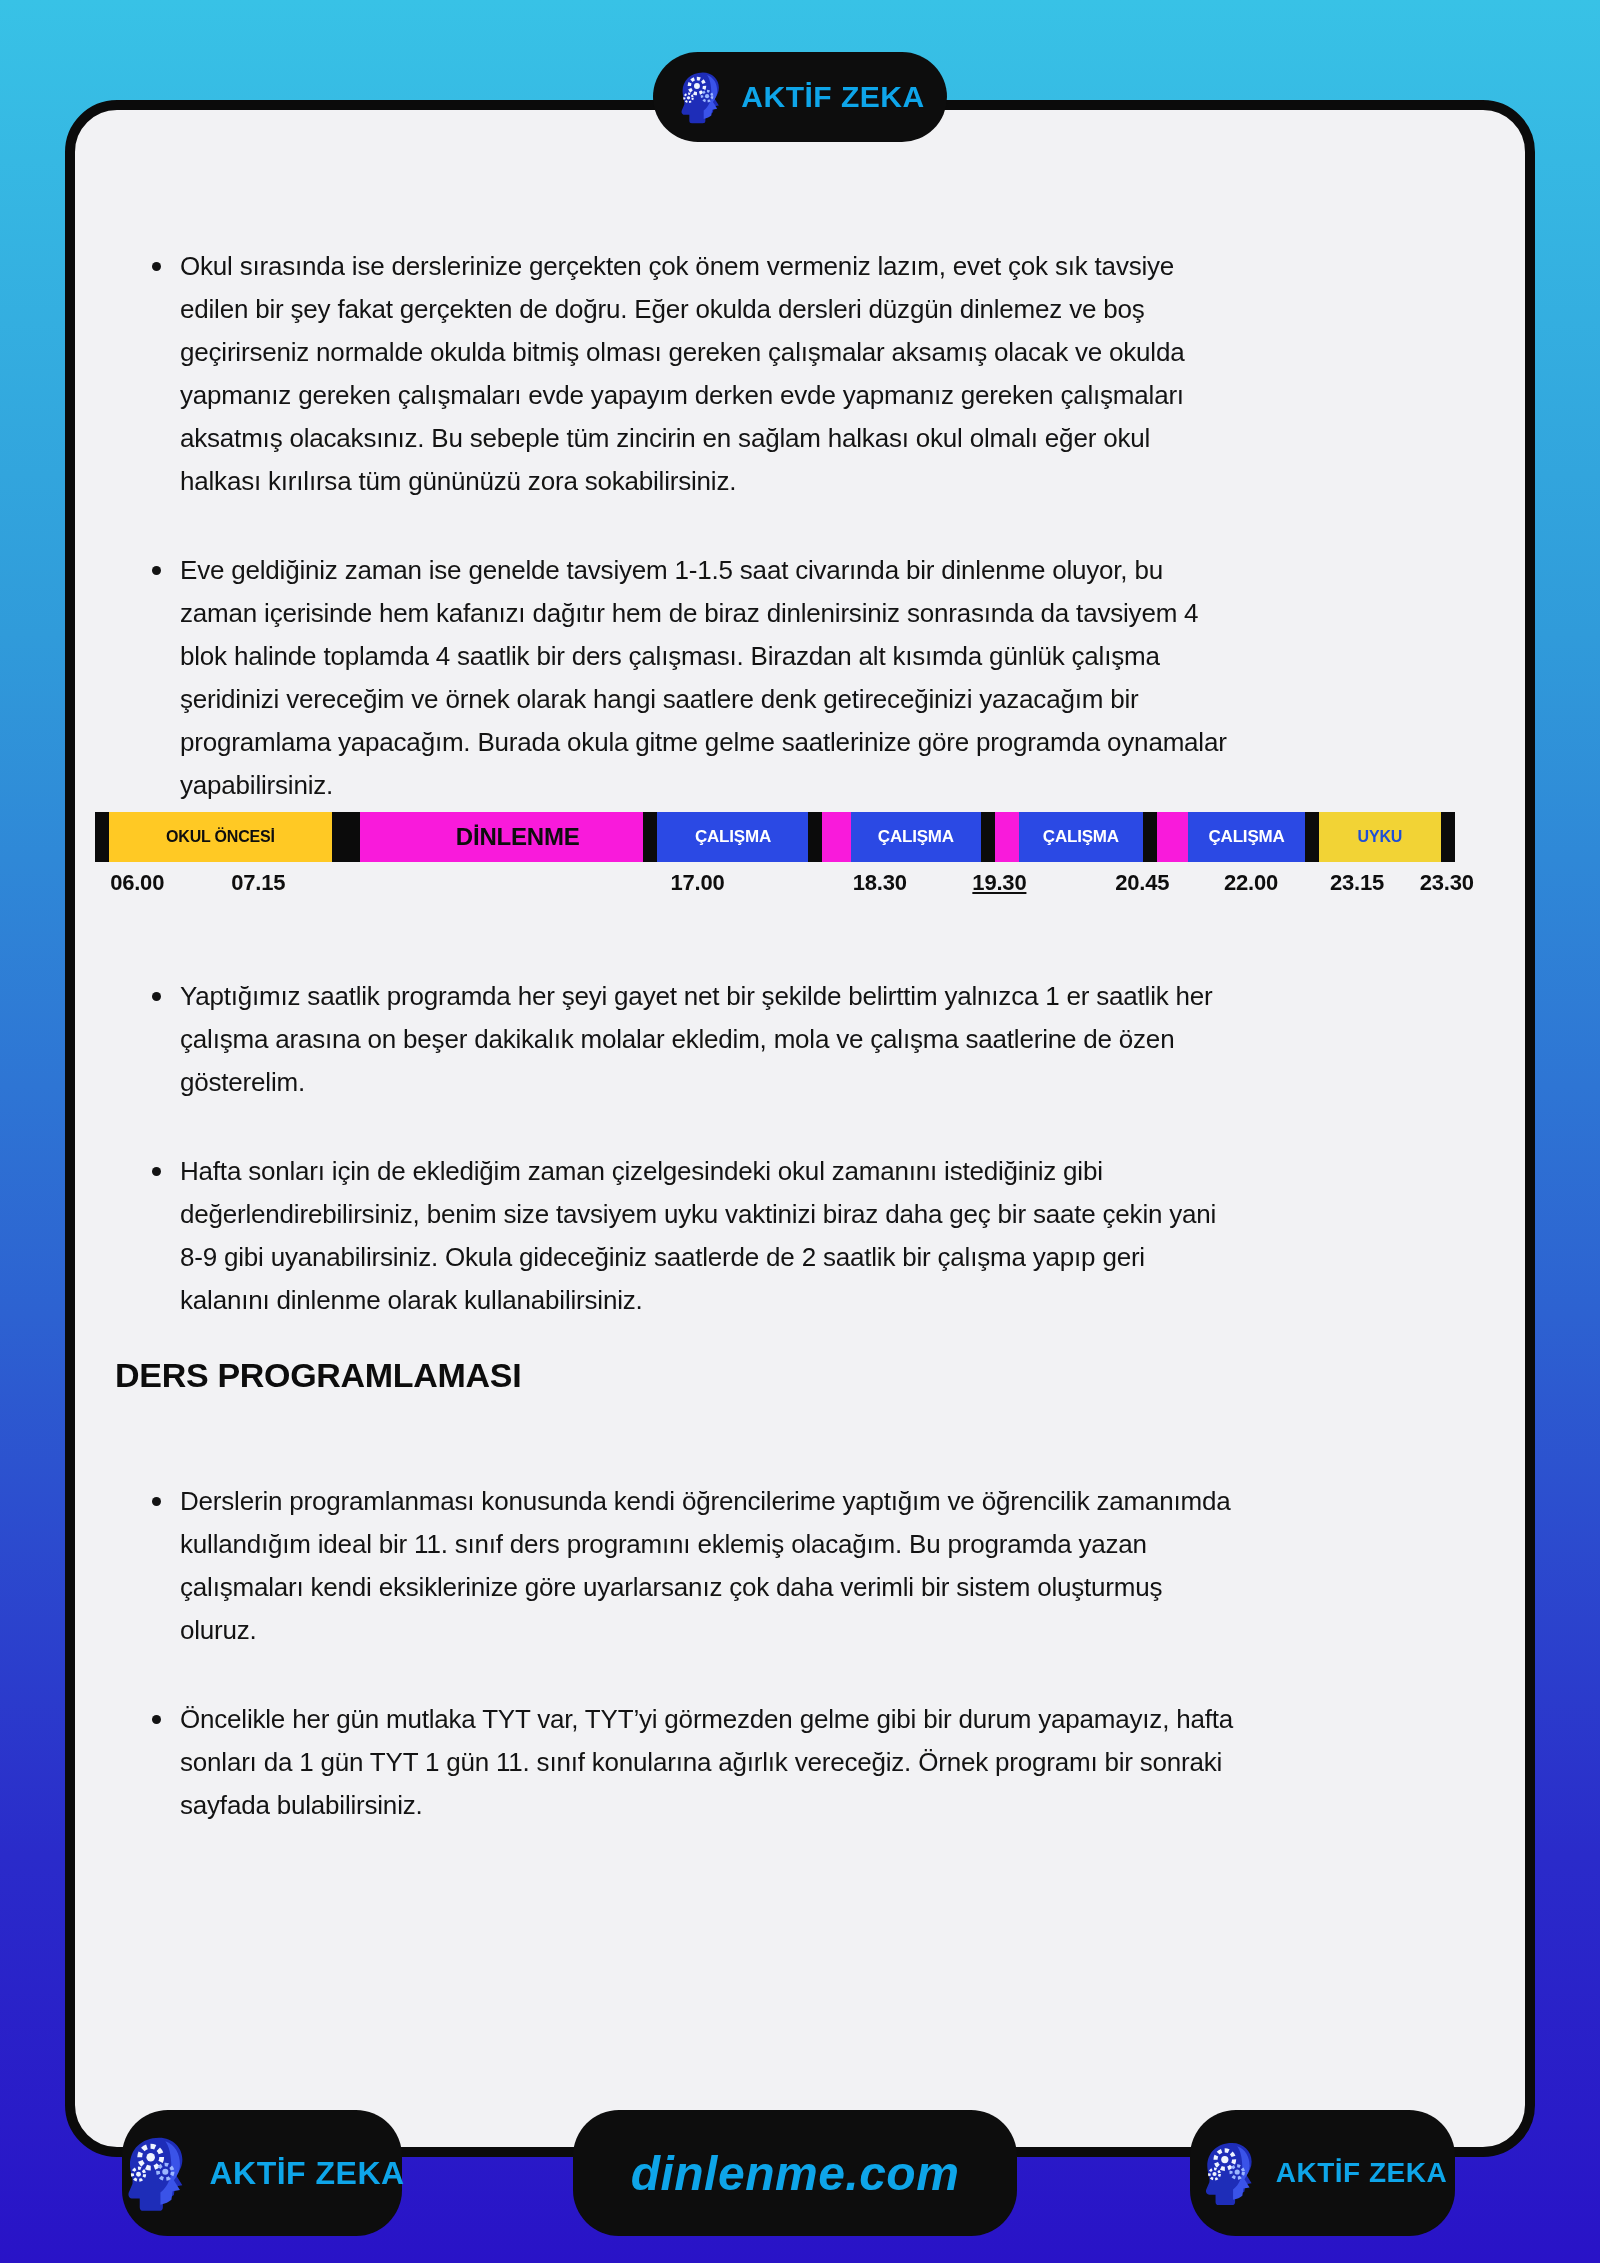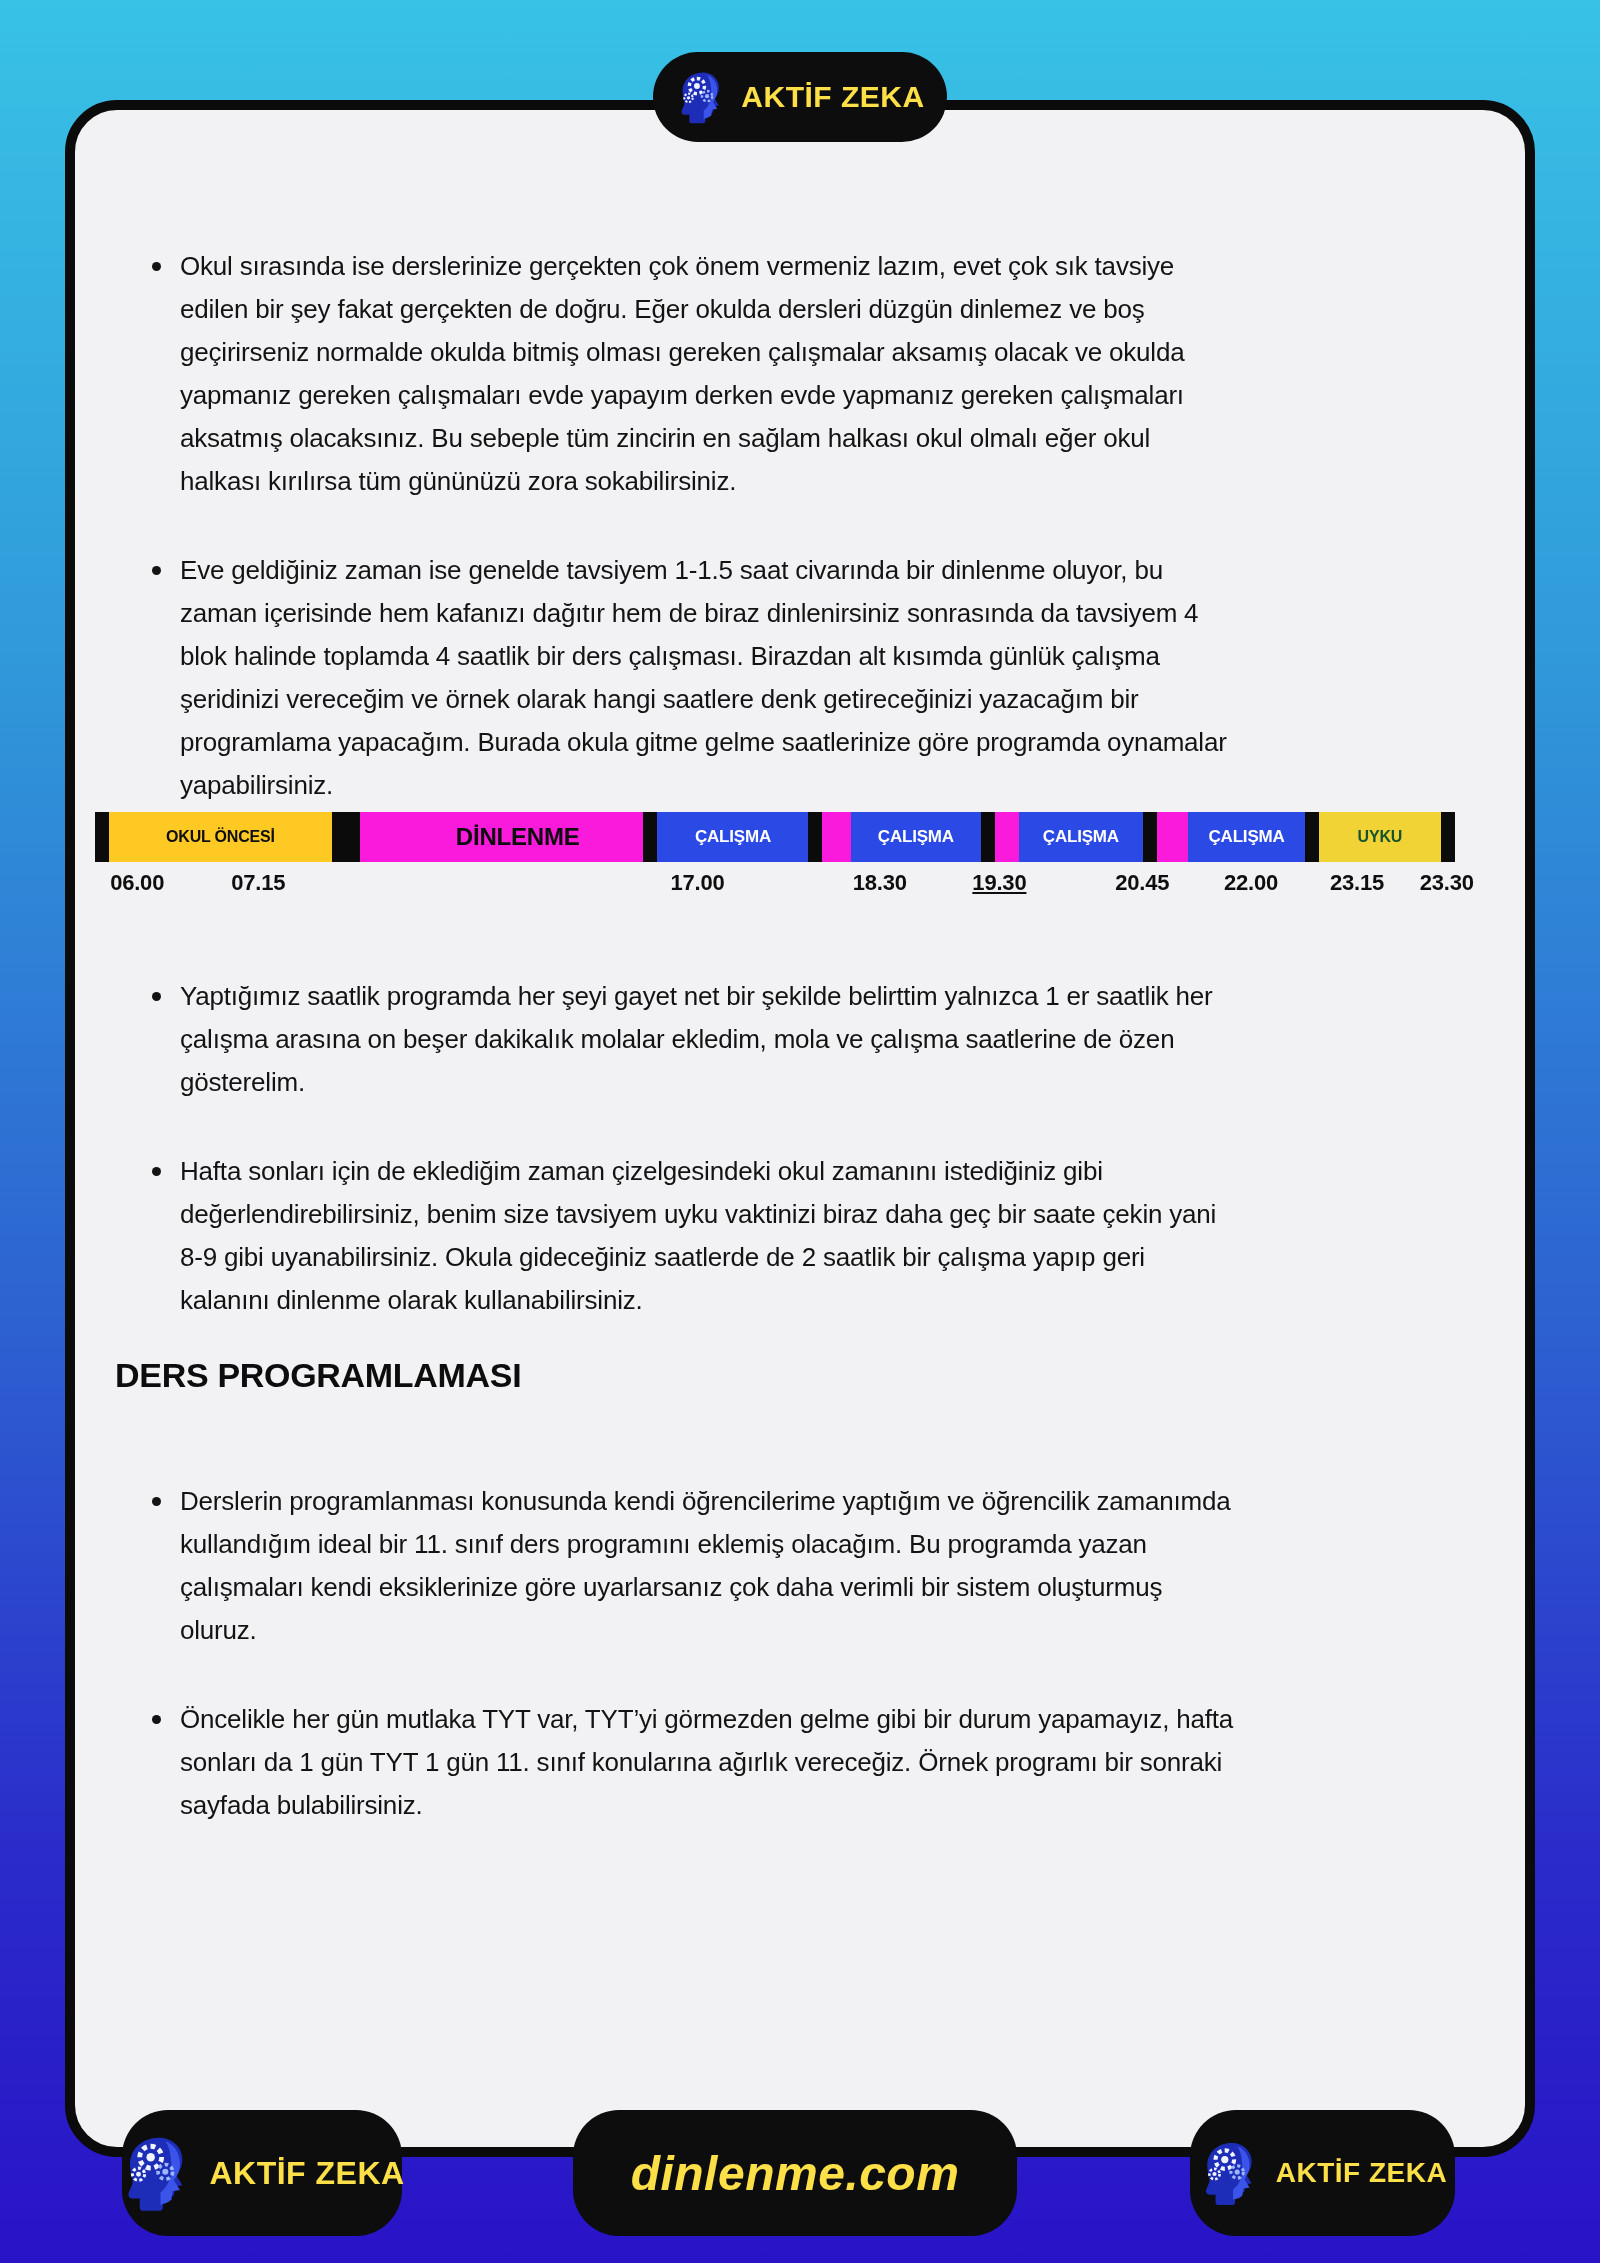--- a/index.html
+++ b/index.html
@@ -7,21 +7,21 @@
     width:1600px;height:2263px;position:relative;overflow:hidden;
     background:linear-gradient(180deg,#38C2E6 0%,#309BDA 28%,#2D62D1 58%,#2A2BCA 82%,#2913C7 100%);
     font-family:"Liberation Sans",sans-serif;color:#101010;
   }
   .card{
     position:absolute;left:65px;top:100px;width:1470px;height:2057px;
     background:#F2F2F4;border:10px solid #0B0B0B;border-radius:52px;box-sizing:border-box;
   }
   .badge{
     position:absolute;background:#0D0D0D;border-radius:46px;
-    display:flex;align-items:center;justify-content:center;gap:12px;color:#fde047;z-index:5;
+    display:flex;align-items:center;justify-content:center;gap:12px;color:#0ea5e9;z-index:5;
   }
   .badge--top{left:653px;top:52px;width:294px;height:90px;}
   .badge--fleft{left:122px;top:2110px;width:280px;height:126px;}
   .badge--fcenter{left:573px;top:2110px;width:444px;height:126px;}
   .badge--fright{left:1190px;top:2110px;width:265px;height:126px;}
   .brand-text{font-weight:700;font-size:30px;letter-spacing:.5px;white-space:nowrap;}
   .badge--fleft .brand-text{font-size:32px;}
   .badge--fright .brand-text{font-size:28px;}
   .site-text{font-weight:700;font-style:italic;font-size:48px;letter-spacing:.5px;}
   .logo{width:54px;height:54px;flex:0 0 auto;}
@@ -100,21 +100,21 @@
         <div class="bar-div" style="background: rgb(11, 11, 11);"></div>
         <div class="bar-seg" style="flex: 20 1 0px; background: rgb(249, 26, 219);"></div>
         <div class="bar-seg" style="flex: 90 1 0px; background: rgb(43, 73, 228); color: rgb(255, 255, 255); font-size: 17px;">ÇALIŞMA</div>
         <div class="bar-div" style="background: rgb(11, 11, 11);"></div>
         <div class="bar-seg" style="flex: 17 1 0px; background: rgb(249, 26, 219);"></div>
         <div class="bar-seg" style="flex: 86 1 0px; background: rgb(43, 73, 228); color: rgb(255, 255, 255); font-size: 17px;">ÇALIŞMA</div>
         <div class="bar-div" style="background: rgb(11, 11, 11);"></div>
         <div class="bar-seg" style="flex: 22 1 0px; background: rgb(249, 26, 219);"></div>
         <div class="bar-seg" style="flex: 81 1 0px; background: rgb(43, 73, 228); color: rgb(255, 255, 255); font-size: 17px;">ÇALIŞMA</div>
         <div class="bar-div" style="background: rgb(11, 11, 11);"></div>
-        <div class="bar-seg" style="flex: 85 1 0px; background: rgb(242, 211, 53); color: #14532d; font-size: 16px;">UYKU</div>
+        <div class="bar-seg" style="flex: 85 1 0px; background: rgb(242, 211, 53); color: #1d4ed8; font-size: 16px;">UYKU</div>
         <div class="bar-div" style="background: rgb(11, 11, 11);"></div>
       </div>
     <div class="ticks">
         <span class="tick" style="left: 3.1%;">06.00</span>
         <span class="tick" style="left: 12%;">07.15</span>
         <span class="tick" style="left: 44.3%;">17.00</span>
         <span class="tick" style="left: 57.7%;">18.30</span>
         <span class="tick" style="left: 66.5%; text-decoration: underline;">19.30</span>
         <span class="tick" style="left: 77%;">20.45</span>
         <span class="tick" style="left: 85%;">22.00</span>

